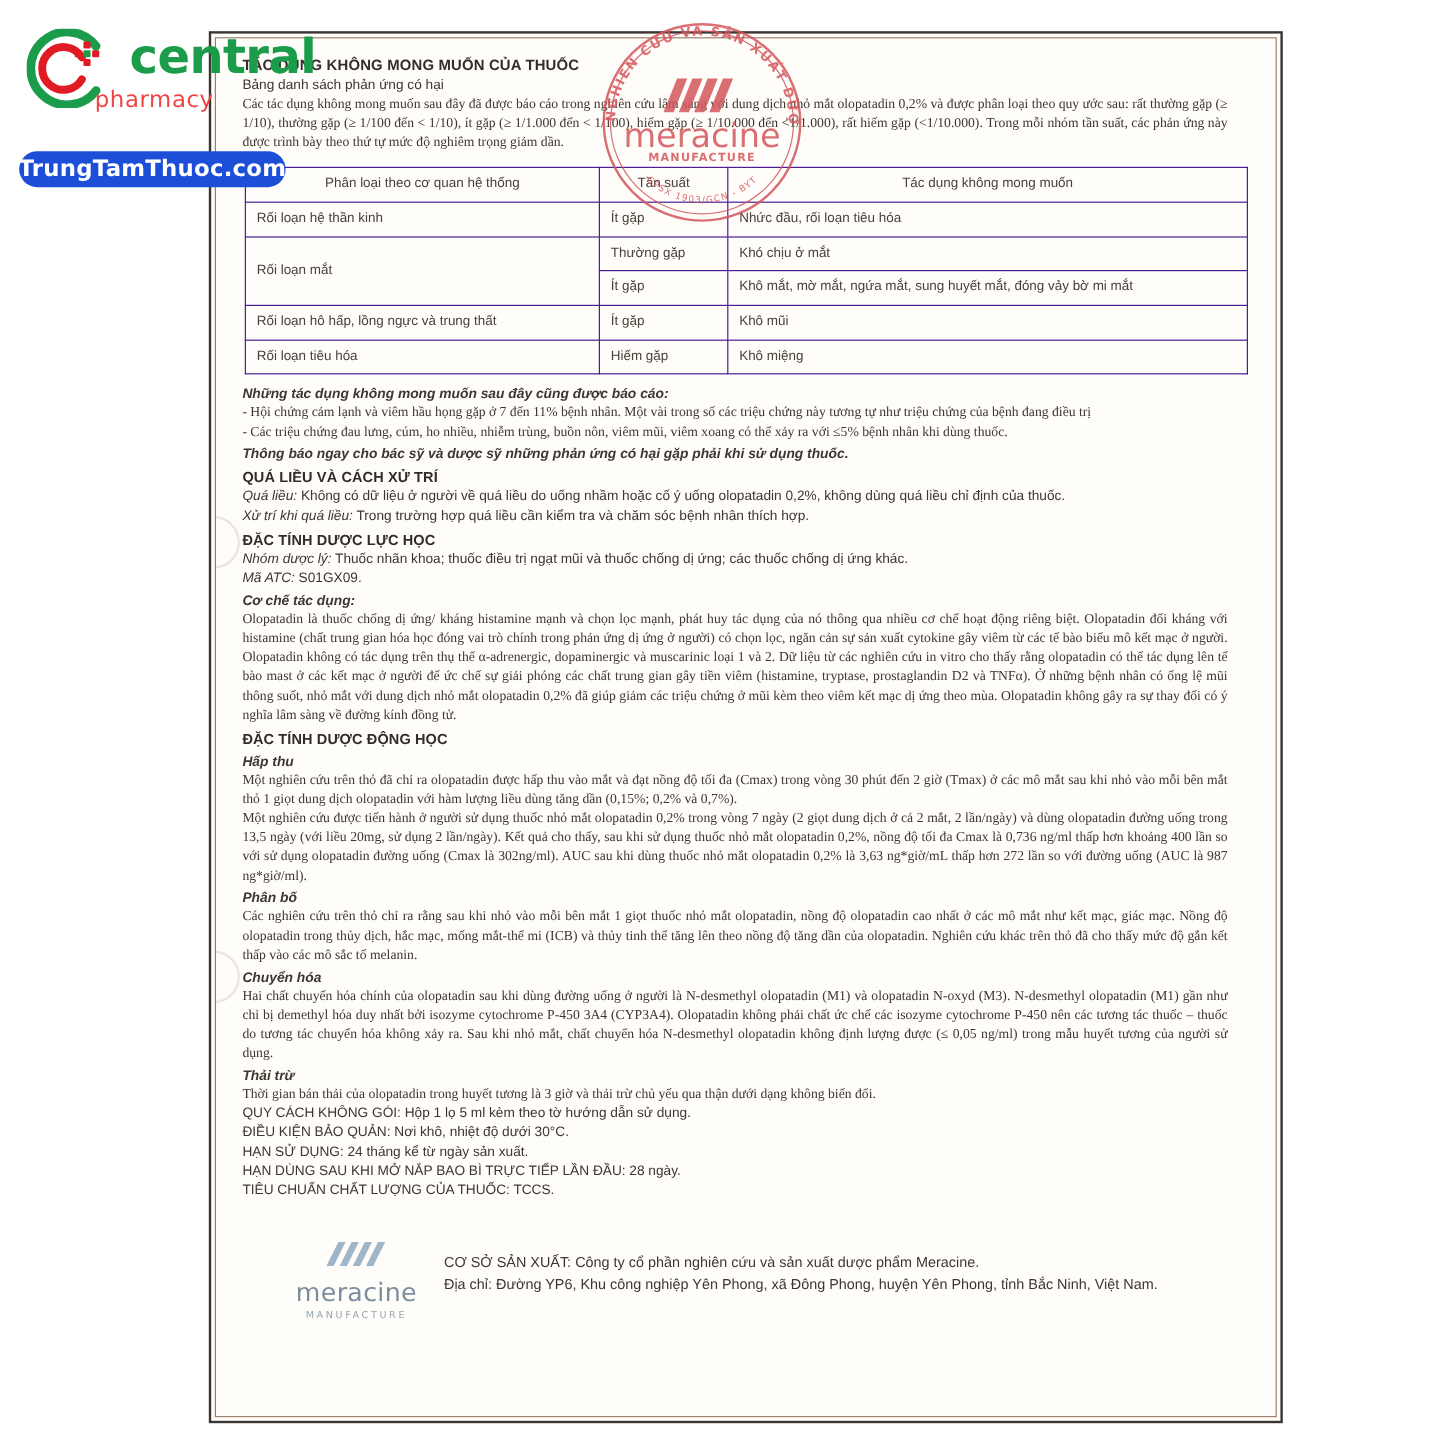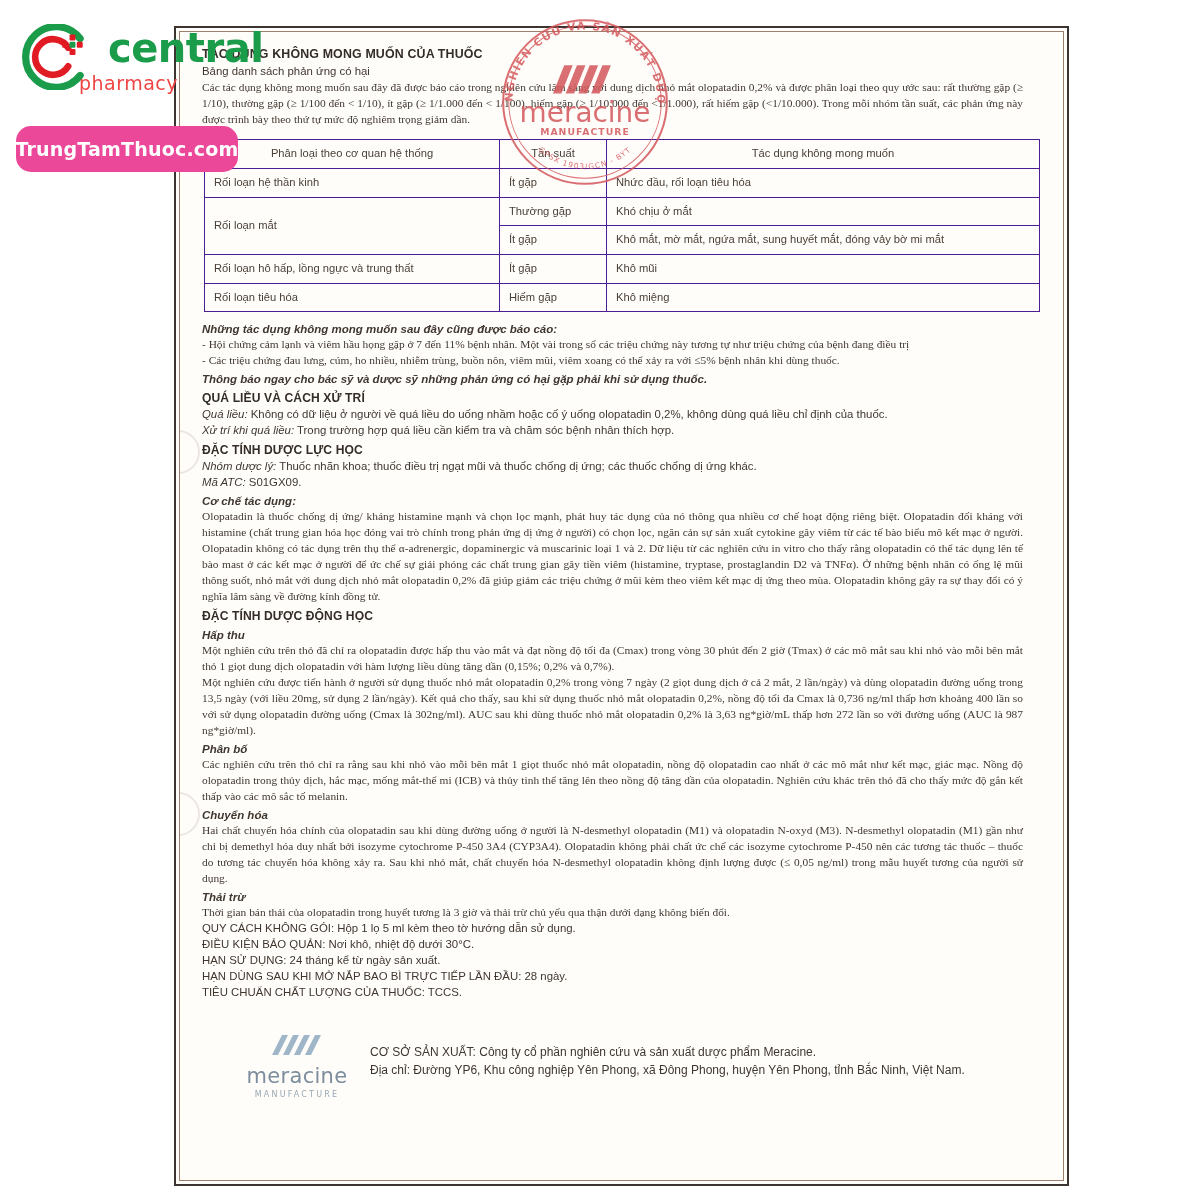--- a/index.html
+++ b/index.html
@@ -55,22 +55,22 @@
     color: #1a9c4b; line-height: 1;
     font-family: "DejaVu Sans", sans-serif;
   }
   .brand-sub {
     position: absolute; left: 63px; top: 50px;
     font-size: 19px; color: #ef4444; letter-spacing: .5px;
     font-family: "DejaVu Sans", sans-serif;
   }
   #site-banner {
     position: absolute; left: 0px; top: 104px;
-    width: 222px; height: 46px;
-    background: #ec4899;
+    width: 222px; height: 30px;
+    background: #1d4ed8;
     border-radius: 15px;
     color: #ffffff;
     font-size: 19px; font-weight: 700;
     letter-spacing: .2px;
     display: flex; align-items: center; justify-content: center;
     font-family: "DejaVu Sans", sans-serif;
     text-align: right;
   }
 
   

